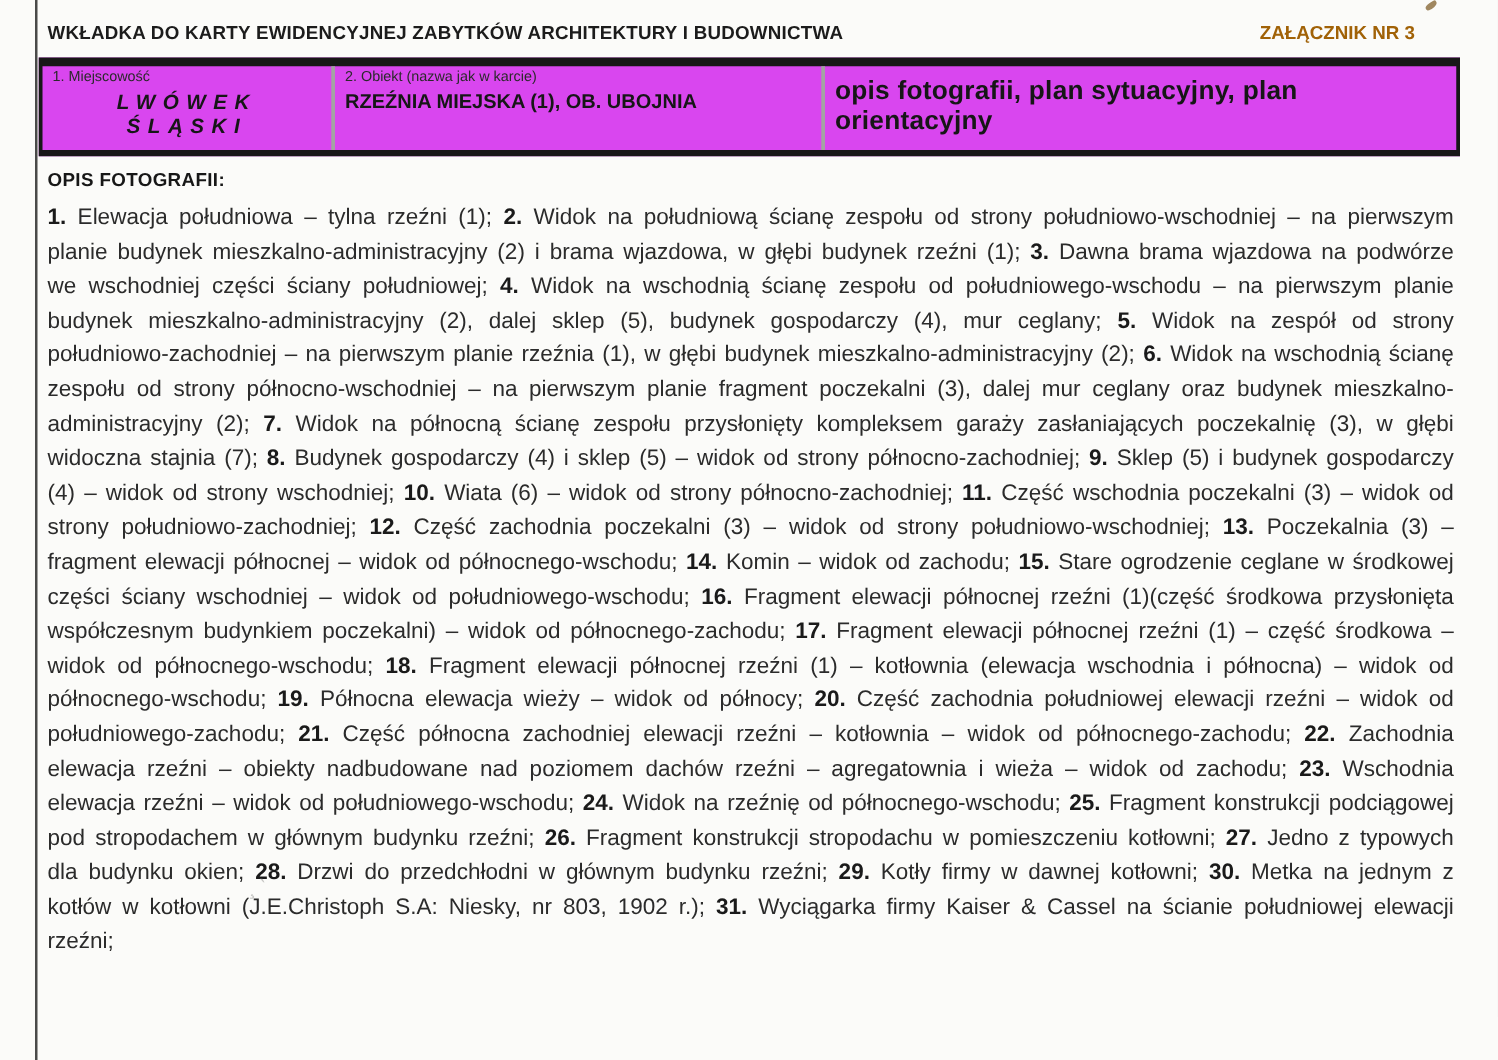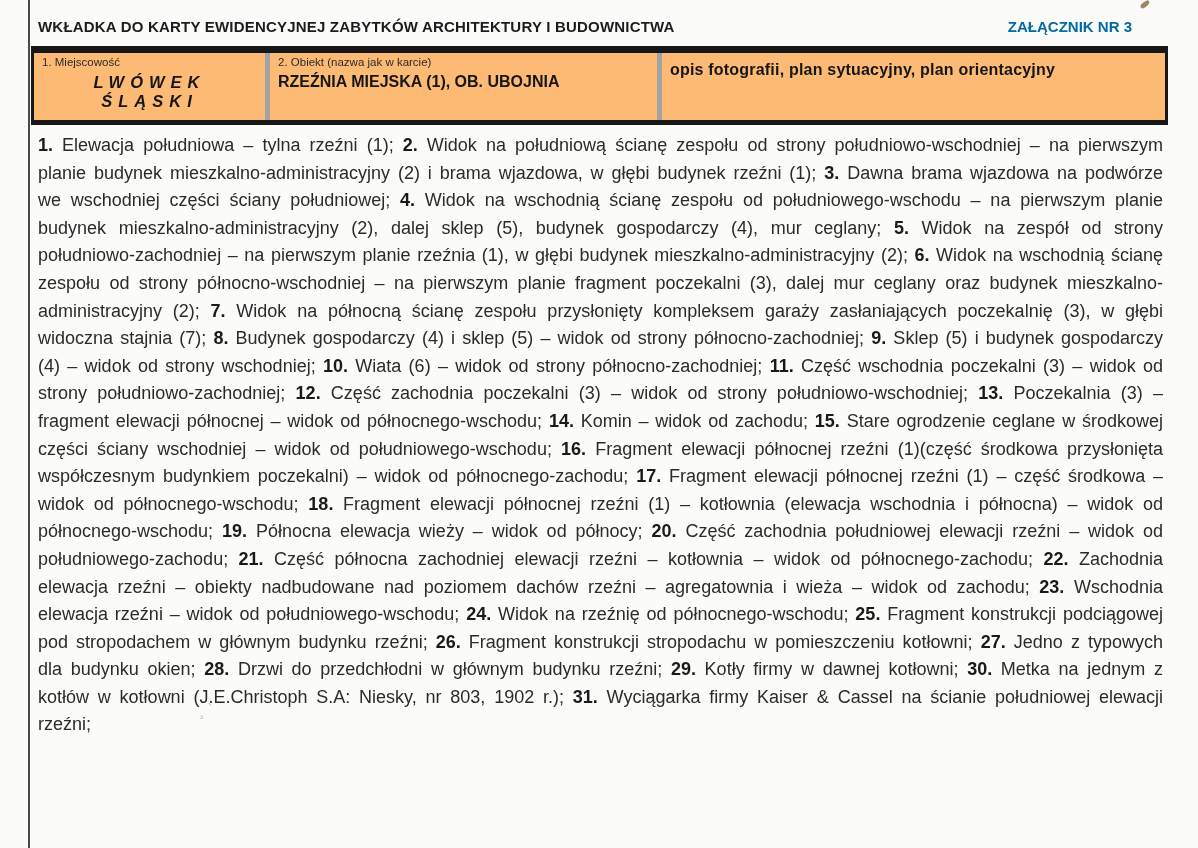--- a/index.html
+++ b/index.html
@@ -26,36 +26,36 @@
     position: absolute; left: 200px; top: 700px; width: 14px; height: 22px;
     color: #9a9a98; font-size: 18px; transform: rotate(8deg); opacity: .55;
   }
   
   .header {
     display: flex; justify-content: space-between; align-items: baseline;
     padding: 18px 66px 0 38px;
     gap: 36px;
   }
   .header .title { font-size: 15px; font-weight: bold; letter-spacing: .2px; color: #1c1c1c; }
-  .header .annex { font-size: 15px; font-weight: bold; color: #0369a1; white-space: nowrap; }
+  .header .annex { font-size: 15px; font-weight: bold; color: #a16207; white-space: nowrap; }
   
   .doc-table {
     display: flex; margin: 11px 30px 0 31px;
     border: 3px solid #171717; border-top-width: 7px; border-bottom-width: 5px;
-    background: #fdba74;
+    background: #d946ef;
   }
   .cell { padding: 3px 8px 9px 8px; box-sizing: border-box; }
-  .cell + .cell { border-left: 5px solid #a3a3a3; }
+  .cell + .cell { border-left: 3px solid #a3a3a3; }
   .cell-place  { width: 231px; }
   .cell-object { width: 392px; }
   .cell-content{ flex: 1; }
   .cell .label { font-size: 11.5px; color: #2a2a2a; }
   .cell .value { margin-top: 5px; font-weight: bold; font-size: 16px; color: #161616; }
   .cell-place .value { text-align: center; letter-spacing: 6px; font-size: 16.5px; font-style: italic; }
-  .cell-content .value { font-size: 16px; letter-spacing: .2px; }
+  .cell-content .value { font-size: 21px; letter-spacing: .2px; }
   
   .section-title {
     margin: 11px 0 0 38px; font-size: 15px; font-weight: bold; color: #171717; letter-spacing: .3px;
   }
   .photo-desc {
     margin: 7px 35px 0 38px;
     font-size: 18px; line-height: 27.6px; text-align: justify;
     color: #2b2b2b; word-spacing: 1.5px;
   }
   .item-num { font-weight: bold; color: #1a1a1a; }
@@ -81,16 +81,17 @@
     </div>
     <div class="cell cell-object">
       <div class="label">2. Obiekt (nazwa jak w karcie)</div>
       <div class="value">RZEŹNIA MIEJSKA (1), OB. UBOJNIA</div>
     </div>
     <div class="cell cell-content">
       <div class="value">opis fotografii, plan sytuacyjny, plan orientacyjny</div>
     </div>
   </div>
 
+  <div class="section-title">OPIS FOTOGRAFII:</div>
 
   <div class="photo-desc"><span class="item-num">1.</span><span> Elewacja południowa – tylna rzeźni (1); </span><span class="item-num">2.</span><span> Widok na południową ścianę zespołu od strony południowo-wschodniej – na pierwszym planie budynek mieszkalno-administracyjny (2) i brama wjazdowa, w głębi budynek rzeźni (1); </span><span class="item-num">3.</span><span> Dawna brama wjazdowa na podwórze we wschodniej części ściany południowej; </span><span class="item-num">4.</span><span> Widok na wschodnią ścianę zespołu od południowego-wschodu – na pierwszym planie budynek mieszkalno-administracyjny (2), dalej sklep (5), budynek gospodarczy (4), mur ceglany; </span><span class="item-num">5.</span><span> Widok na zespół od strony południowo-zachodniej – na pierwszym planie rzeźnia (1), w głębi budynek mieszkalno-administracyjny (2); </span><span class="item-num">6.</span><span> Widok na wschodnią ścianę zespołu od strony północno-wschodniej – na pierwszym planie fragment poczekalni (3), dalej mur ceglany oraz budynek mieszkalno-administracyjny (2); </span><span class="item-num">7.</span><span> Widok na północną ścianę zespołu przysłonięty kompleksem garaży zasłaniających poczekalnię (3), w głębi widoczna stajnia (7); </span><span class="item-num">8.</span><span> Budynek gospodarczy (4) i sklep (5) – widok od strony północno-zachodniej; </span><span class="item-num">9.</span><span> Sklep (5) i budynek gospodarczy (4) – widok od strony wschodniej; </span><span class="item-num">10.</span><span> Wiata (6) – widok od strony północno-zachodniej; </span><span class="item-num">11.</span><span> Część wschodnia poczekalni (3) – widok od strony południowo-zachodniej; </span><span class="item-num">12.</span><span> Część zachodnia poczekalni (3) – widok od strony południowo-wschodniej; </span><span class="item-num">13.</span><span> Poczekalnia (3) – fragment elewacji północnej – widok od północnego-wschodu; </span><span class="item-num">14.</span><span> Komin – widok od zachodu; </span><span class="item-num">15.</span><span> Stare ogrodzenie ceglane w środkowej części ściany wschodniej – widok od południowego-wschodu; </span><span class="item-num">16.</span><span> Fragment elewacji północnej rzeźni (1)(część środkowa przysłonięta współczesnym budynkiem poczekalni) – widok od północnego-zachodu; </span><span class="item-num">17.</span><span> Fragment elewacji północnej rzeźni (1) – część środkowa – widok od północnego-wschodu; </span><span class="item-num">18.</span><span> Fragment elewacji północnej rzeźni (1) – kotłownia (elewacja wschodnia i północna) – widok od północnego-wschodu; </span><span class="item-num">19.</span><span> Północna elewacja wieży – widok od północy; </span><span class="item-num">20.</span><span> Część zachodnia południowej elewacji rzeźni – widok od południowego-zachodu; </span><span class="item-num">21.</span><span> Część północna zachodniej elewacji rzeźni – kotłownia – widok od północnego-zachodu; </span><span class="item-num">22.</span><span> Zachodnia elewacja rzeźni – obiekty nadbudowane nad poziomem dachów rzeźni – agregatownia i wieża – widok od zachodu; </span><span class="item-num">23.</span><span> Wschodnia elewacja rzeźni – widok od południowego-wschodu; </span><span class="item-num">24.</span><span> Widok na rzeźnię od północnego-wschodu; </span><span class="item-num">25.</span><span> Fragment konstrukcji podciągowej pod stropodachem w głównym budynku rzeźni; </span><span class="item-num">26.</span><span> Fragment konstrukcji stropodachu w pomieszczeniu kotłowni; </span><span class="item-num">27.</span><span> Jedno z typowych dla budynku okien; </span><span class="item-num">28.</span><span> Drzwi do przedchłodni w głównym budynku rzeźni; </span><span class="item-num">29.</span><span> Kotły firmy w dawnej kotłowni; </span><span class="item-num">30.</span><span> Metka na jednym z kotłów w kotłowni (J.E.Christoph S.A: Niesky, nr 803, 1902 r.); </span><span class="item-num">31.</span><span> Wyciągarka firmy Kaiser &amp; Cassel na ścianie południowej elewacji rzeźni;</span></div>
 
 </div>
 
 </body></html>

